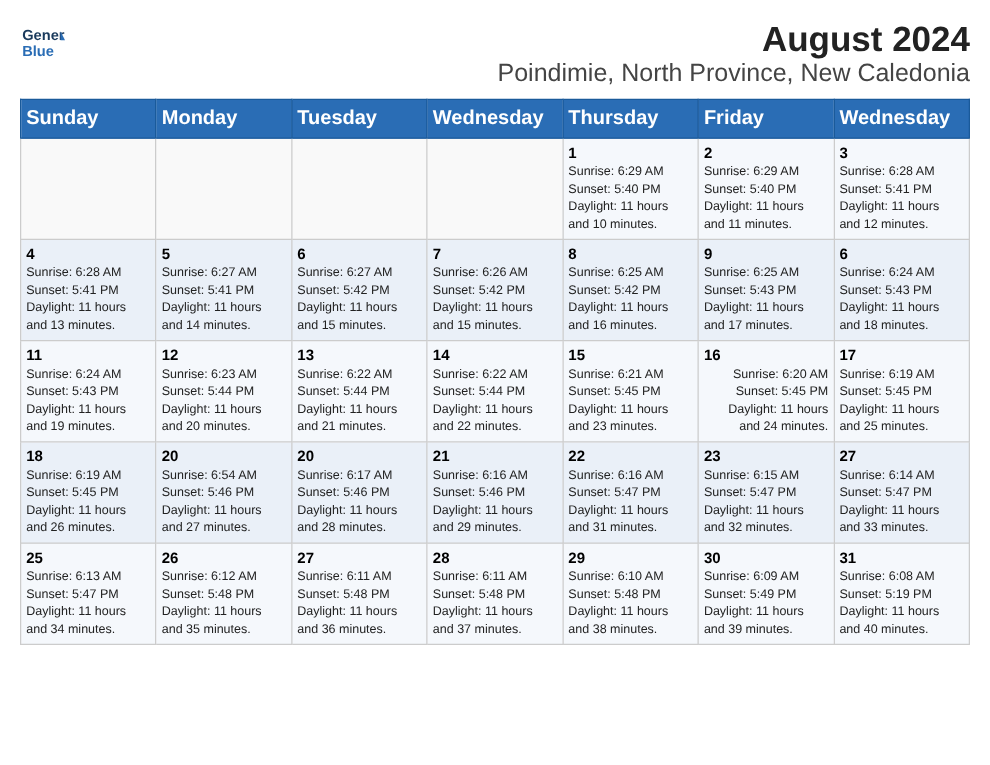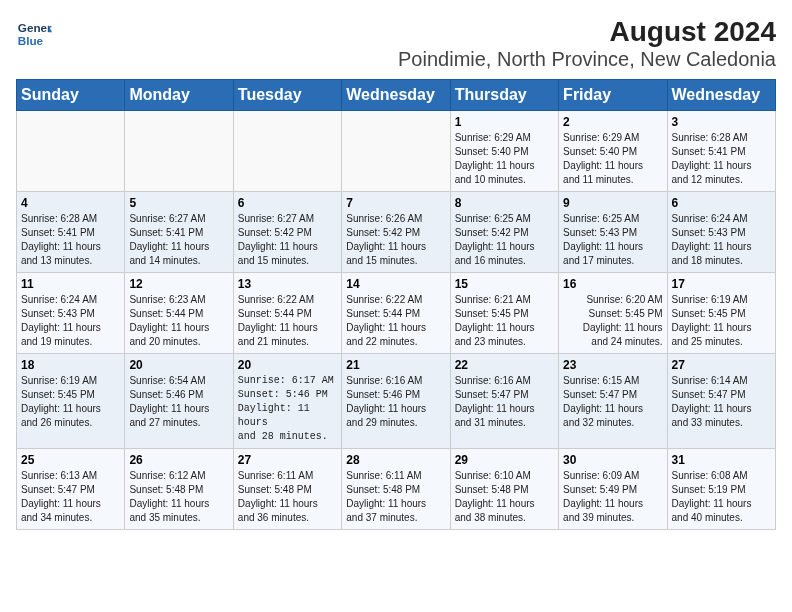--- a/index.html
+++ b/index.html
@@ -249,21 +249,21 @@
         </td>
         <td>
           <span class="day-number">20</span>
           <div class="day-info" style="white-space: pre-line;">Sunrise: 6:54 AM
 Sunset: 5:46 PM
 Daylight: 11 hours
 and 27 minutes.</div>
         </td>
         <td>
           <span class="day-number">20</span>
-          <div class="day-info" style="white-space: pre-line; font-family: Liberation Mono, monospace;">Sunrise: 6:17 AM
+          <div class="day-info" style="white-space: pre-line;">Sunrise: 6:17 AM
 Sunset: 5:46 PM
 Daylight: 11 hours
 and 28 minutes.</div>
         </td>
         <td>
           <span class="day-number">21</span>
           <div class="day-info" style="white-space: pre-line;">Sunrise: 6:16 AM
 Sunset: 5:46 PM
 Daylight: 11 hours
 and 29 minutes.</div>

